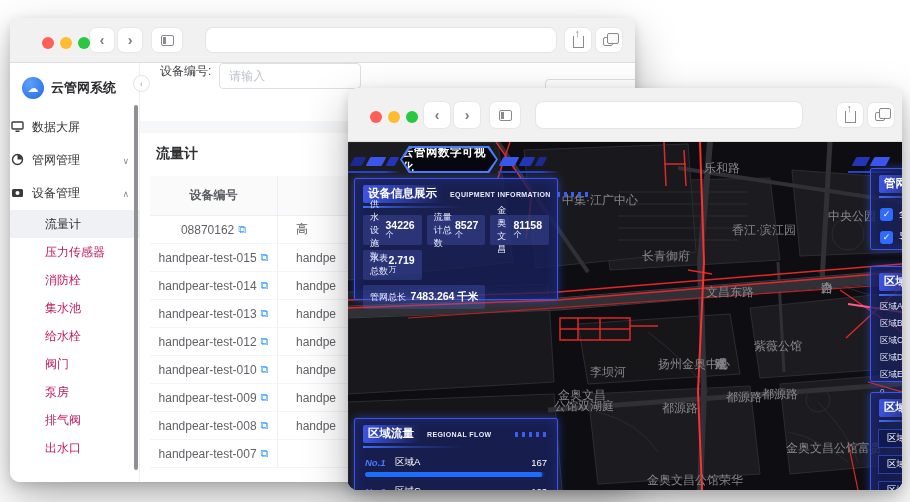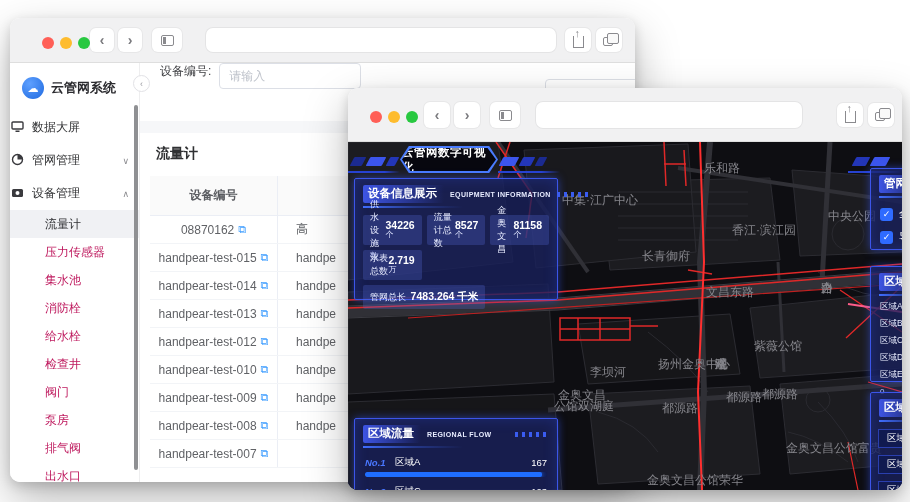--- a/index.html
+++ b/index.html
@@ -183,24 +183,23 @@
                   <rect x="1" y="3" width="11" height="8" rx="1.5" fill="#3a3a3e"></rect>
                   <circle cx="6.5" cy="7" r="2" fill="#fff"></circle>
                 </svg></span>
               <div style="display: inline;">设备管理</div>
               <div class="chev">∧</div>
             </div>
           </div>
         <div id="submenu-root">
             <div class="sub-item active">流量计</div>
             <div class="sub-item">压力传感器</div>
+            <div class="sub-item">消防栓</div>
             <div class="sub-item">集水池</div>
-            <div class="sub-item">消防栓</div>
             <div class="sub-item">给水栓</div>
-            <div class="sub-item">检查井</div>
             <div class="sub-item">阀门</div>
             <div class="sub-item">泵房</div>
             <div class="sub-item">排气阀</div>
             <div class="sub-item">出水口</div>
           </div>
         <div class="side-scrollbar"></div>
       </div>
       <div class="collapse-btn">‹</div>
       <div class="bmain">
         <div class="filter-card">

